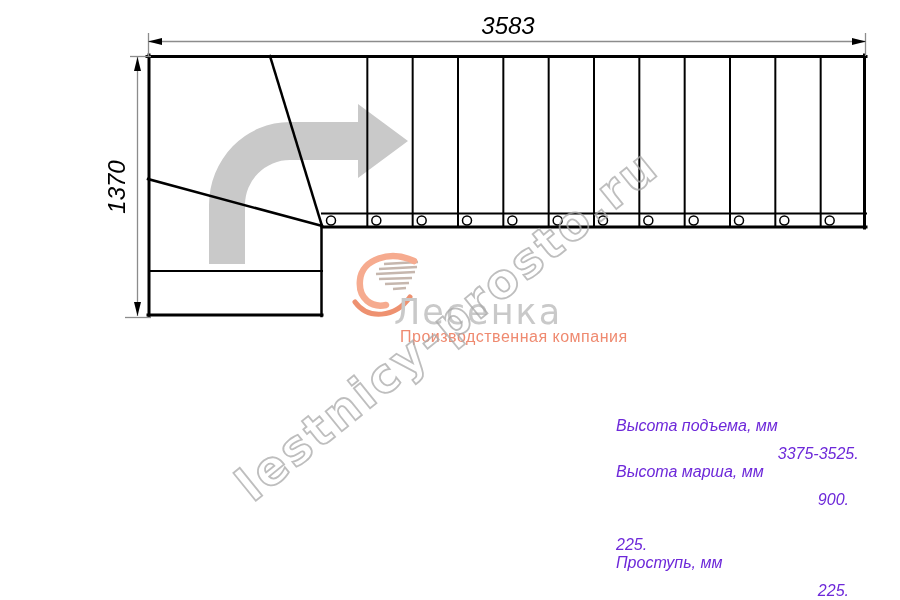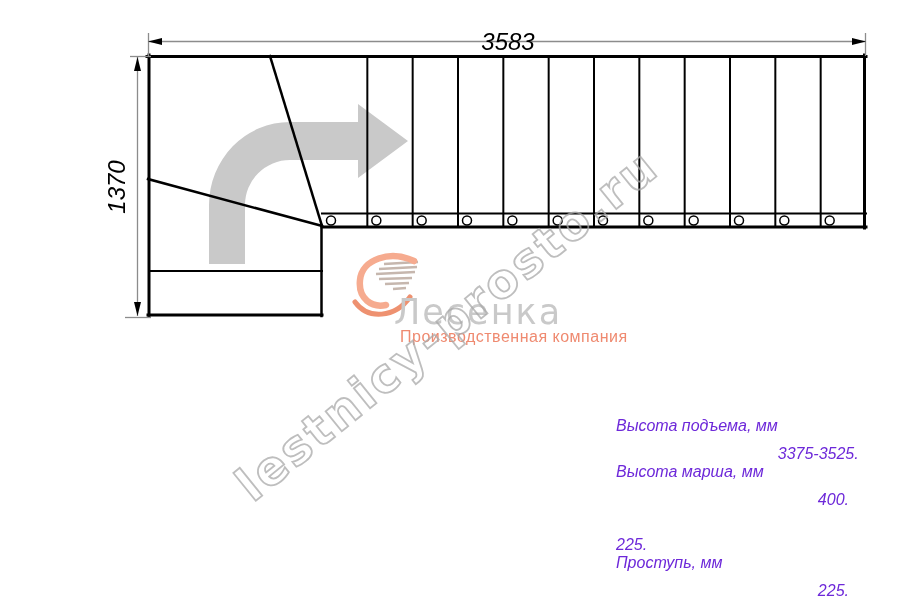--- a/index.html
+++ b/index.html
@@ -5,21 +5,21 @@
   html,body{margin:0;padding:0;background:#ffffff;}
   #page{
     position:relative;width:900px;height:600px;background:#ffffff;overflow:hidden;
     font-family:"Liberation Sans",sans-serif;
   }
   #plan-svg{position:absolute;left:0;top:0;}
   .dim-label{
     position:absolute;color:#000;font-style:italic;font-size:24px;
     text-align:center;white-space:nowrap;font-family:"Liberation Sans",sans-serif;
   }
-  #dim-width-label{left:455px;top:28px;width:106px;}
+  #dim-width-label{left:455px;top:12px;width:106px;}
   #dim-height-label{
     left:63px;top:174px;width:106px;height:26px;
     transform:rotate(-90deg);transform-origin:center center;
   }
   #watermark{
     position:absolute;left:447px;top:327px;width:0;height:0;z-index:6;
     pointer-events:none;
   }
   #watermark-text{
     position:absolute;left:0;top:0;transform:translate(-50%,-54%) rotate(-39deg);
@@ -134,21 +134,21 @@
     <div id="watermark-text">lestnicy-prosto.ru</div>
   </div>
 
   <div id="specs">
     <div class="spec-row">
       <span class="spec-label">Высота подъема, мм</span>
       <span class="spec-value">3375-3525.</span>
     </div>
     <div class="spec-row">
       <span class="spec-label">Высота марша, мм</span>
-      <span class="spec-value">400.</span>
+      <span class="spec-value">900.</span>
     </div>
     <div class="spec-row">
       <span class="spec-value">225.</span>
     </div>
     <div class="spec-row">
       <span class="spec-label">Проступь, мм</span>
       <span class="spec-value">225.</span>
     </div>
   </div>
 

